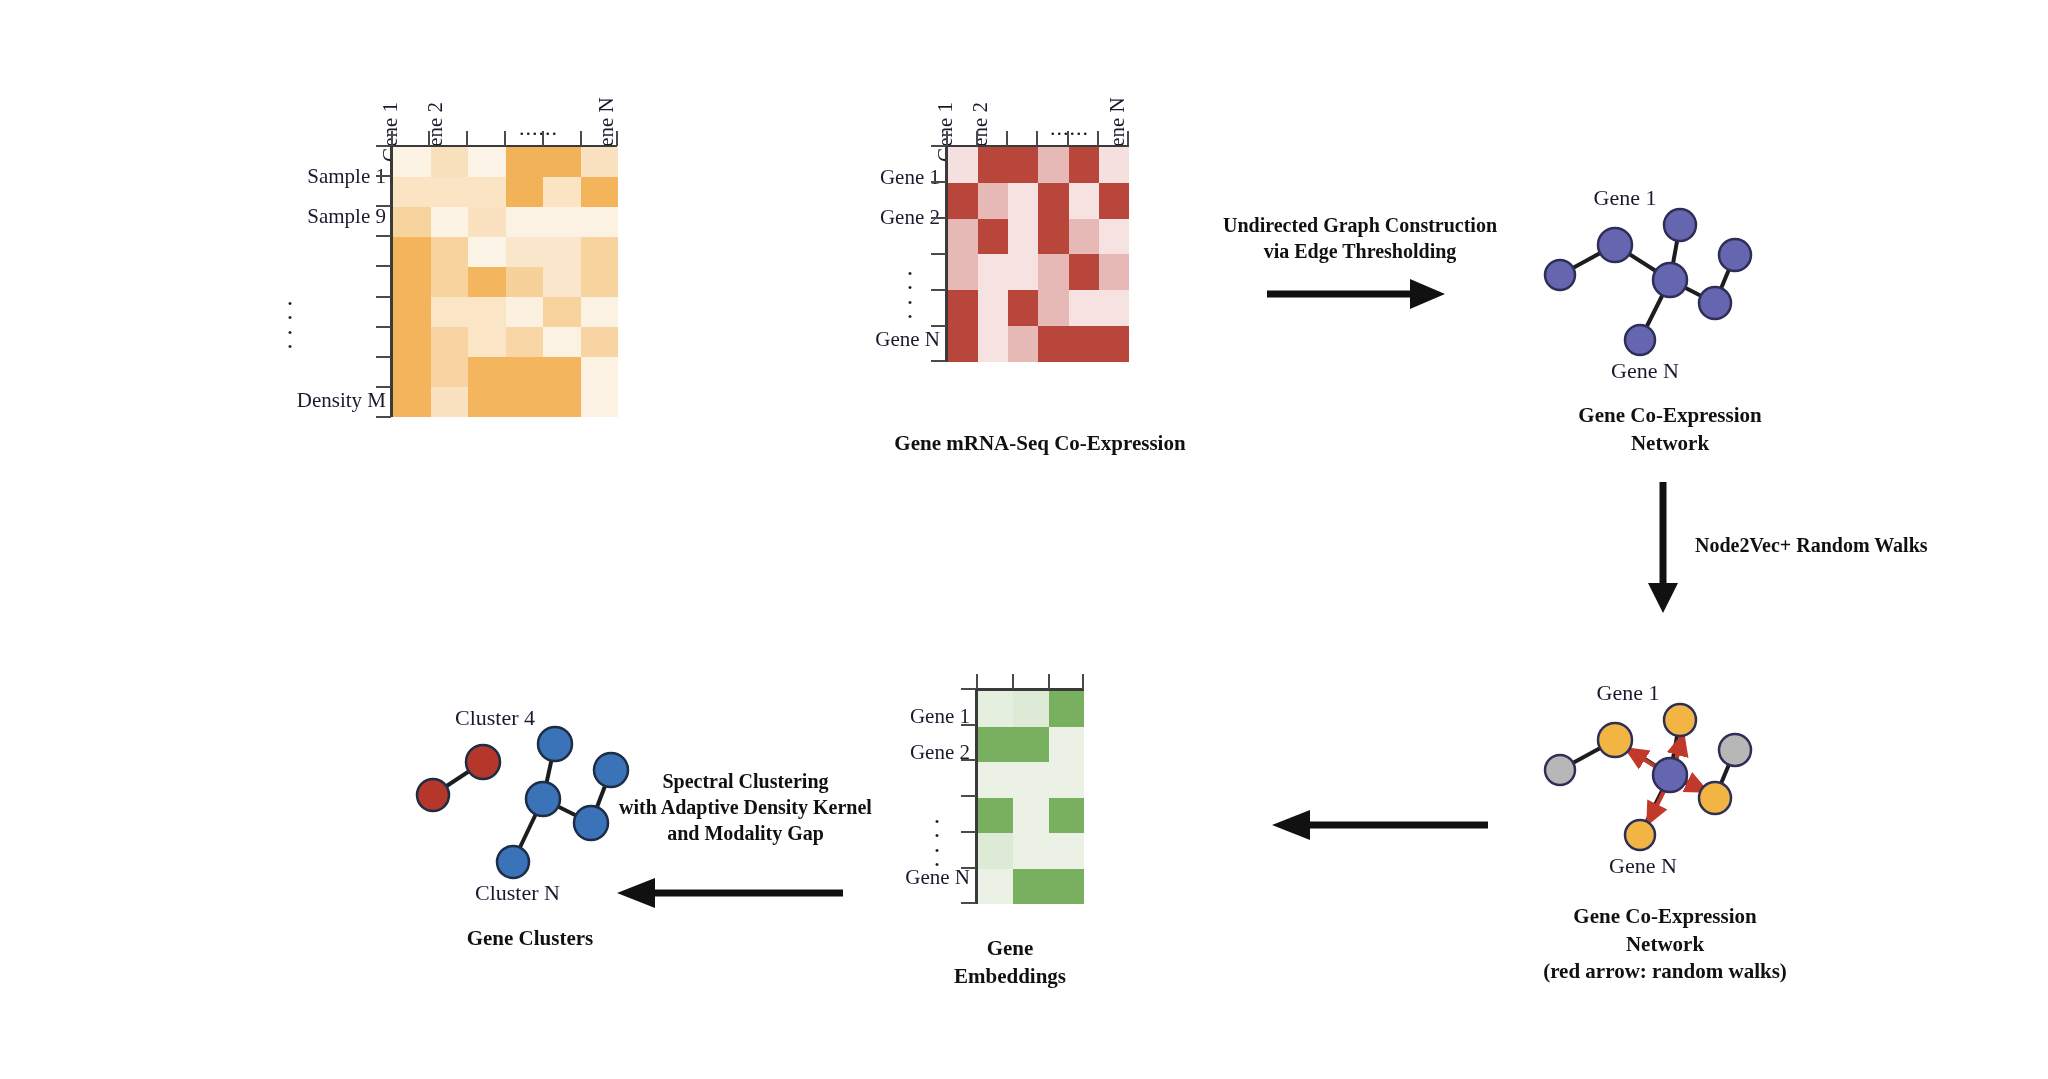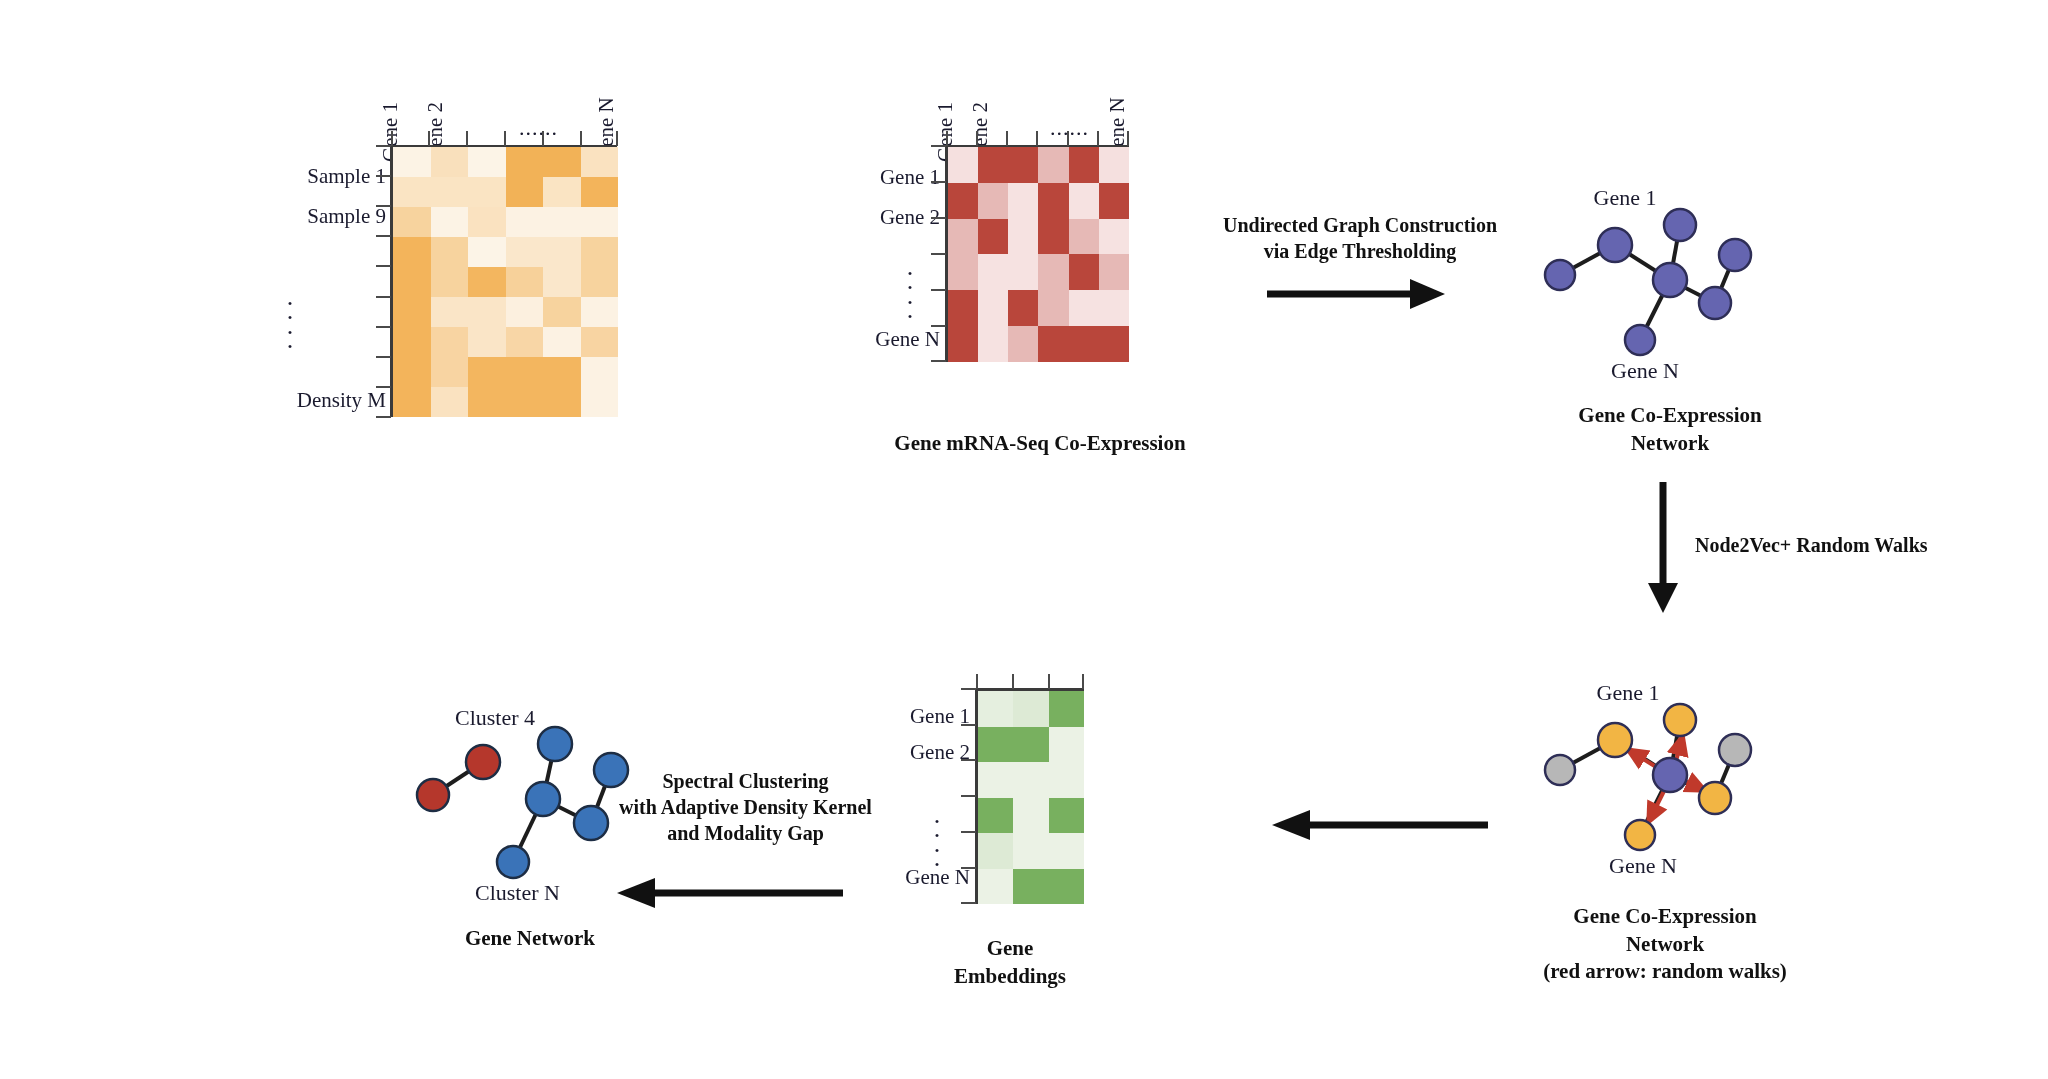--- a/index.html
+++ b/index.html
@@ -453,16 +453,16 @@
 
       <circle cx="160" cy="44" r="17" fill="#3a73b8" stroke="#1d2d44" stroke-width="2.5"></circle>
       <circle cx="148" cy="99" r="17" fill="#3a73b8" stroke="#1d2d44" stroke-width="2.5"></circle>
       <circle cx="216" cy="70" r="17" fill="#3a73b8" stroke="#1d2d44" stroke-width="2.5"></circle>
       <circle cx="196" cy="123" r="17" fill="#3a73b8" stroke="#1d2d44" stroke-width="2.5"></circle>
       <circle cx="118" cy="162" r="16" fill="#3a73b8" stroke="#1d2d44" stroke-width="2.5"></circle>
     </svg>
 
     <div class="abs node-label" style="left:40px; top:180px; width:165px;">Cluster N</div>
 
-    <div class="abs caption" style="left:-45px; top:225px; width:360px;">Gene Network</div>
+    <div class="abs caption" style="left:-45px; top:225px; width:360px;">Gene Clusters</div>
   </div>
 
 </div>
 
 </body></html>

